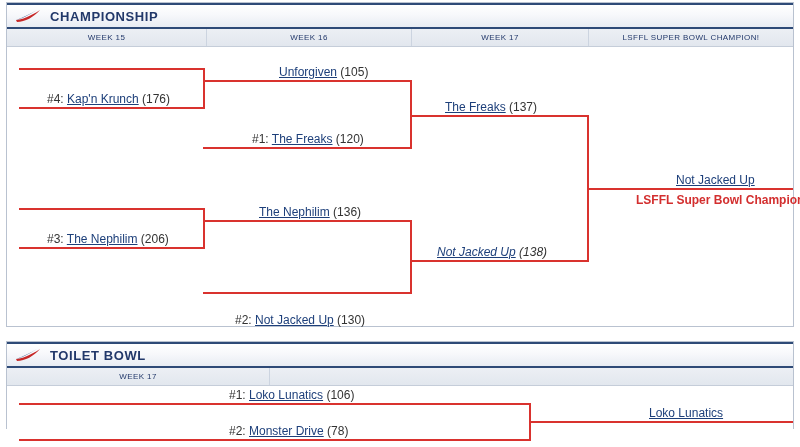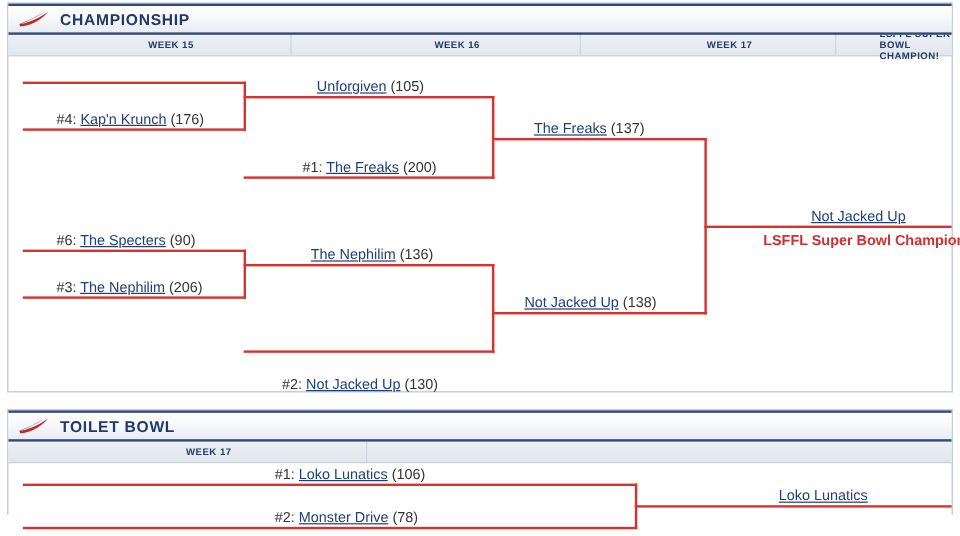--- a/index.html
+++ b/index.html
@@ -63,30 +63,29 @@
   
   .colhead {
     display: flex;
     height: 18px;
     background: linear-gradient(to bottom, #eceff4 0%, #e2e7ee 100%);
     border-bottom: 1px solid #c5cdd9;
     box-sizing: border-box;
   }
   .colhead .cell {
     font-size: 8px;
-    font-weight: bold;
+    font-weight: normal;
     color: #22386a;
     letter-spacing: .4px;
     display: flex;
     align-items: center;
     justify-content: center;
     border-right: 1px solid #ccd4e0;
     box-sizing: border-box;
     height: 100%;
-    margin-left: 36px;
   }
   .colhead .cell:last-child { border-right: none; }
 
   .c1 { width: 200px; }
   .c2 { width: 205px; }
   .c3 { width: 177px; }
   .c4 { flex: 1; }
 
   .t1 { width: 263px; }
   .t2 { flex: 1; }
@@ -153,59 +152,56 @@
   <div class="bracket">
 
     <div class="hline" style="left:12px; top:21px; width:186px;"></div>
 
     <div class="slot" style="left:40px; top:45px;">
       <span>#4: </span><a href="#">Kap'n Krunch</a><span> (176)</span>
     </div>
     <div class="hline" style="left:12px; top:60px; width:186px;"></div>
     <div class="vline" style="left:196px; top:21px; height:41px;"></div>
 
-    <div class="slot" style="left:40px; top:146px;">
-      <span>#6: </span><a href="#">The Specters</a><span> (90)</span>
-    </div>
     <div class="hline" style="left:12px; top:161px; width:186px;"></div>
 
     <div class="slot" style="left:40px; top:185px;">
       <span>#3: </span><a href="#">The Nephilim</a><span> (206)</span>
     </div>
     <div class="hline" style="left:12px; top:200px; width:186px;"></div>
     <div class="vline" style="left:196px; top:161px; height:41px;"></div>
 
-    <div class="slot" style="left:257px; top:18px;">
+    <div class="slot" style="left:272px; top:18px;">
       <span></span><a href="#">Unforgiven</a><span> (105)</span>
     </div>
     <div class="hline" style="left:196px; top:33px; width:209px;"></div>
 
     <div class="slot" style="left:245px; top:85px;">
-      <span>#1: </span><a href="#">The Freaks</a><span> (200)</span>
+      <span>#1: </span><a href="#">The Freaks</a><span> (120)</span>
     </div>
     <div class="hline" style="left:196px; top:100px; width:209px;"></div>
     <div class="vline" style="left:403px; top:33px; height:69px;"></div>
 
     <div class="slot" style="left:252px; top:158px;">
       <span></span><a href="#">The Nephilim</a><span> (136)</span>
     </div>
     <div class="hline" style="left:196px; top:173px; width:209px;"></div>
 
     <div class="slot" style="left:228px; top:230px;margin-top:36px;">
       <span>#2: </span><a href="#">Not Jacked Up</a><span> (130)</span>
     </div>
     <div class="hline" style="left:196px; top:245px; width:209px;"></div>
     <div class="vline" style="left:403px; top:173px; height:74px;"></div>
 
     <div class="slot" style="left:438px; top:53px;">
       <span></span><a href="#">The Freaks</a><span> (137)</span>
     </div>
     <div class="hline" style="left:403px; top:68px; width:179px;"></div>
 
-    <div class="slot" style="left:430px; top:198px;">
+    <div class="slot" style="left:430px; top:198px;font-style:italic;">
       <span></span><a href="#">Not Jacked Up</a><span> (138)</span>
     </div>
     <div class="hline" style="left:403px; top:213px; width:179px;"></div>
     <div class="vline" style="left:580px; top:68px; height:147px;"></div>
 
     <div class="slot" style="left:669px; top:126px;">
       <a href="#">Not Jacked Up</a>
     </div>
     <div class="hline" style="left:580px; top:141px; width:206px;"></div>
     <div class="champ-label" style="left:629px; top:146px;">LSFFL Super Bowl Champion!</div>

